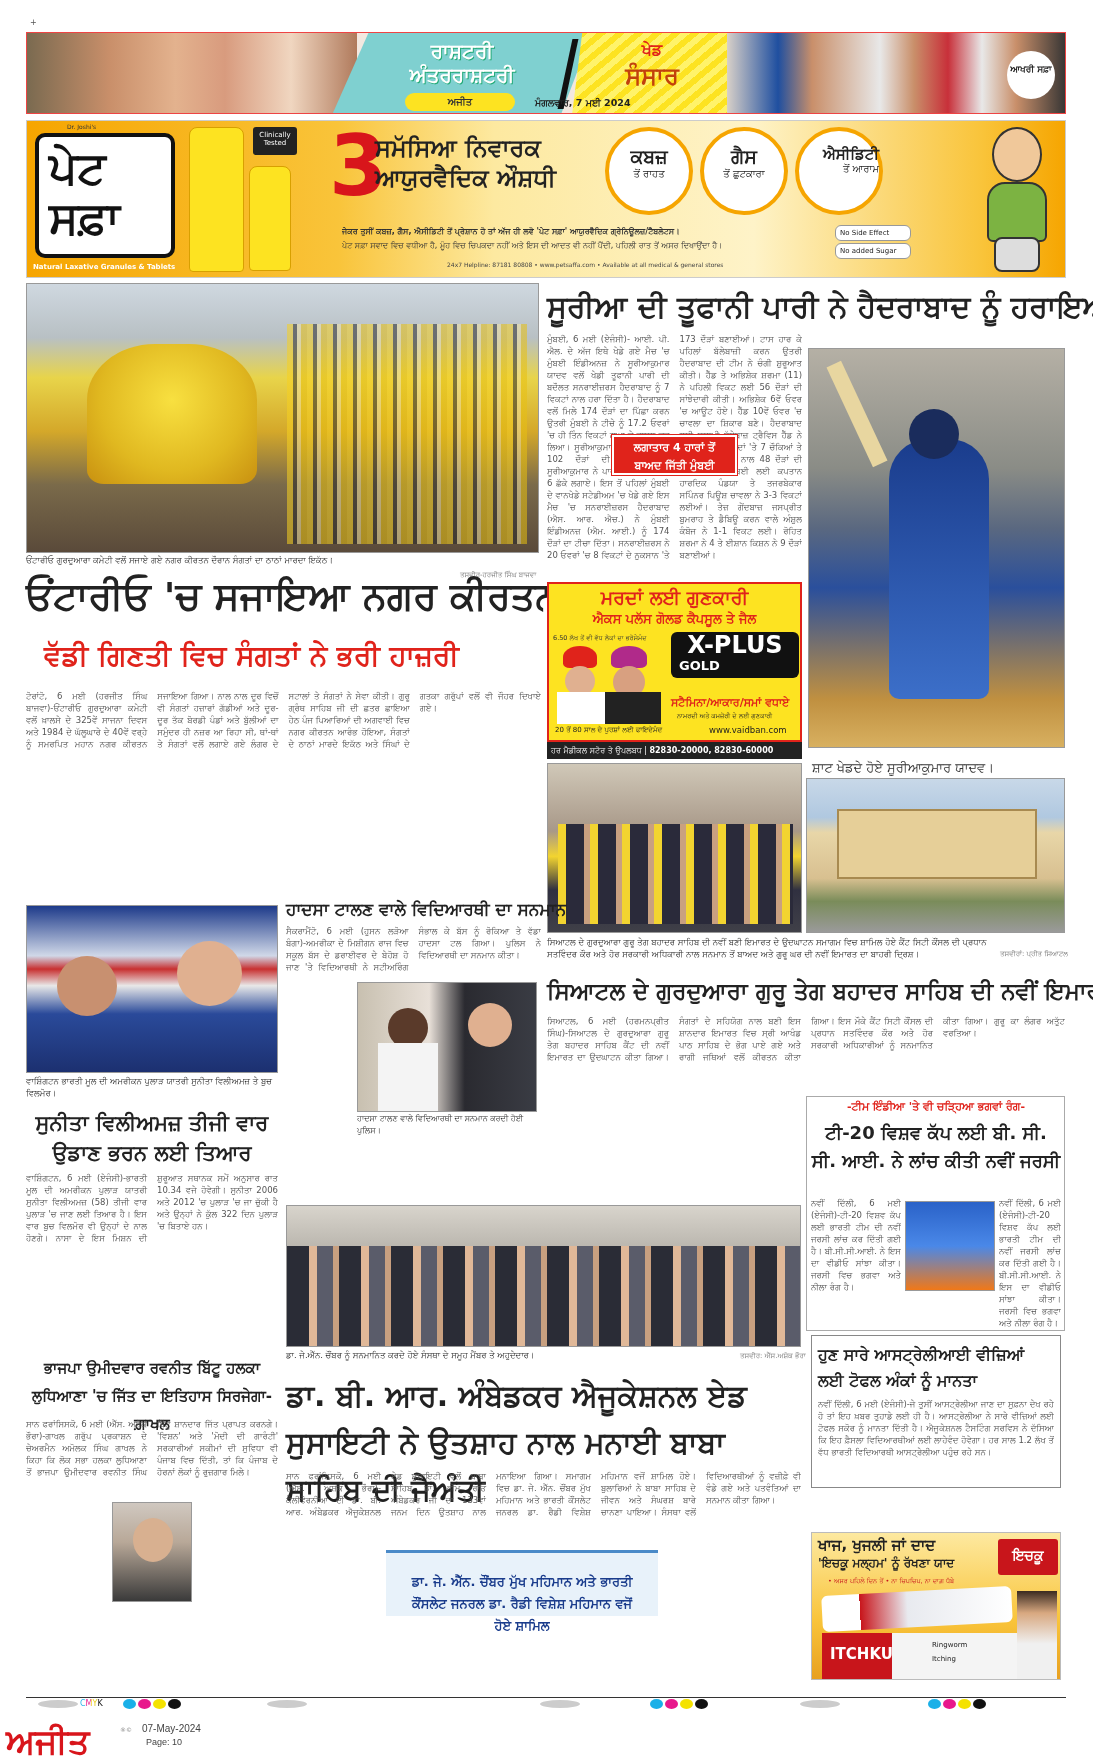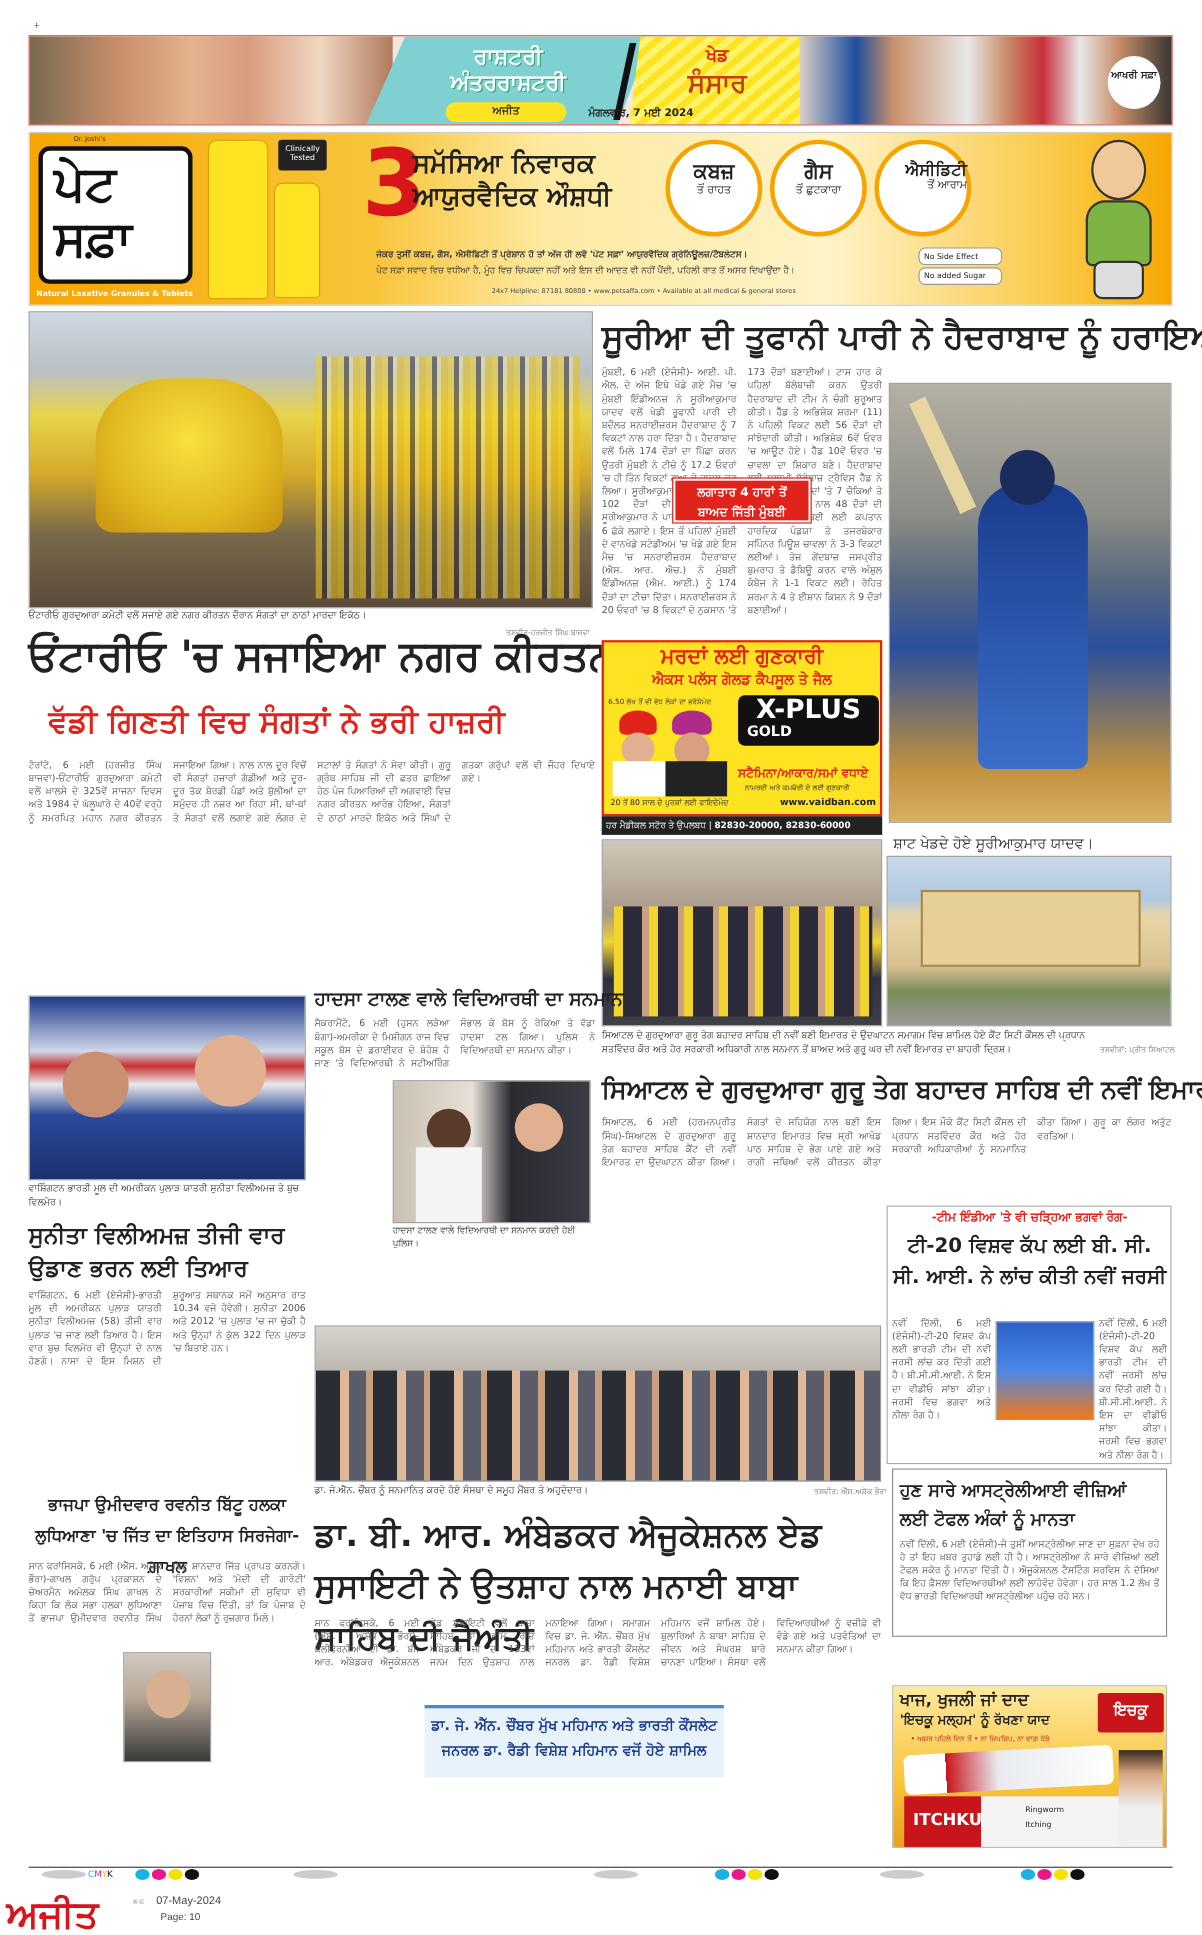--- a/index.html
+++ b/index.html
@@ -113,21 +113,21 @@
     <div style="position:absolute;left:10px;top:0;width:34px;height:22px;background:#e0231b;border-radius:50% 50% 20% 20%"></div>
     <div style="position:absolute;left:58px;top:0;width:36px;height:22px;background:#b02a8a;border-radius:50% 50% 20% 20%"></div>
     <div style="position:absolute;left:12px;top:20px;width:30px;height:30px;background:#e0b090;border-radius:50%"></div>
     <div style="position:absolute;left:60px;top:20px;width:32px;height:32px;background:#d8a080;border-radius:50%"></div>
     <div style="position:absolute;left:4px;top:46px;width:48px;height:32px;background:#fff"></div>
     <div style="position:absolute;left:52px;top:46px;width:56px;height:32px;background:#222"></div>
   </div>
   <div class="abs" style="left:122px;top:112px;font-size:11px;font-weight:bold;color:#e0231b;white-space:nowrap">ਸਟੈਮਿਨਾ/ਆਕਾਰ/ਸਮਾਂ ਵਧਾਏ</div>
   <div class="abs" style="left:128px;top:128px;font-size:6.5px;color:#222;white-space:nowrap">ਨਾਮਰਦੀ ਅਤੇ ਕਮਜ਼ੋਰੀ ਦੇ ਲਈ ਗੁਣਕਾਰੀ</div>
   <div class="abs" style="left:6px;top:142px;font-size:7px;color:#222;white-space:nowrap">20 ਤੋਂ 80 ਸਾਲ ਦੇ ਪੁਰਸ਼ਾਂ ਲਈ ਫਾਇਦੇਮੰਦ</div>
-  <div class="abs" style="left:160px;top:141px;font-size:8.5px;font-weight:bold;color:#222">www.vaidban.com</div>
+  <div class="abs" style="left:160px;top:141px;font-size:8.5px;font-weight:normal;color:#222">www.vaidban.com</div>
 </div>
 <div class="abs" style="left:547px;top:742px;width:255px;height:17px;background:#222;color:#fff;font-size:8px;line-height:17px;padding-left:4px;white-space:nowrap">
   <span>ਹਰ ਮੈਡੀਕਲ ਸਟੋਰ ਤੇ ਉਪਲਬਧ</span> | <span style="font-weight:bold">82830-20000, 82830-60000</span>
 </div>
 
 <div class="img" style="left:547px;top:763px;width:255px;height:170px;background:linear-gradient(180deg,#d0c8b8 0,#a89888 40%,#f2d430 55%,#303040 75%,#404048 100%)">
   <div style="position:absolute;left:10px;top:60px;width:235px;height:100px;background:repeating-linear-gradient(90deg,#f2d430 0 8px,#2a2a3a 8px 26px,#c9a080 26px 32px)"></div>
 </div>
 <div class="img" style="left:806px;top:778px;width:259px;height:155px;background:linear-gradient(180deg,#c8d8e8 0,#b0c8e0 25%,#e8d6a8 35%,#d8c090 65%,#7a8c5a 80%,#9a9a9a 100%)">
   <div style="position:absolute;left:30px;top:30px;width:200px;height:70px;background:#e6cf98;border:2px solid #a88a50"></div>
@@ -135,21 +135,21 @@
 <div class="abs cap" style="left:547px;top:936px;width:460px;font-size:8.5px;line-height:12px">ਸਿਆਟਲ ਦੇ ਗੁਰਦੁਆਰਾ ਗੁਰੂ ਤੇਗ ਬਹਾਦਰ ਸਾਹਿਬ ਦੀ ਨਵੀਂ ਬਣੀ ਇਮਾਰਤ ਦੇ ਉਦਘਾਟਨ ਸਮਾਗਮ ਵਿਚ ਸ਼ਾਮਿਲ ਹੋਏ ਕੈਂਟ ਸਿਟੀ ਕੌਂਸਲ ਦੀ ਪ੍ਰਧਾਨ ਸਤਵਿੰਦਰ ਕੌਰ ਅਤੇ ਹੋਰ ਸਰਕਾਰੀ ਅਧਿਕਾਰੀ ਨਾਲ ਸਨਮਾਨ ਤੋਂ ਬਾਅਦ ਅਤੇ ਗੁਰੂ ਘਰ ਦੀ ਨਵੀਂ ਇਮਾਰਤ ਦਾ ਬਾਹਰੀ ਦ੍ਰਿਸ਼।</div>
 <div class="abs credit" style="left:1000px;top:950px">ਤਸਵੀਰਾਂ: ਪ੍ਰੀਤ ਸਿਆਟਲ</div>
 <div class="abs hl" style="left:547px;top:978px;width:518px;font-size:23px;white-space:nowrap">ਸਿਆਟਲ ਦੇ ਗੁਰਦੁਆਰਾ ਗੁਰੂ ਤੇਗ ਬਹਾਦਰ ਸਾਹਿਬ ਦੀ ਨਵੀਂ ਇਮਾਰਤ ਦਾ ਉਦਘਾਟਨ</div>
 <div class="abs body-text" style="left:547px;top:1015px;width:518px;height:75px;columns:4">ਸਿਆਟਲ, 6 ਮਈ (ਹਰਮਨਪ੍ਰੀਤ ਸਿੰਘ)-ਸਿਆਟਲ ਦੇ ਗੁਰਦੁਆਰਾ ਗੁਰੂ ਤੇਗ ਬਹਾਦਰ ਸਾਹਿਬ ਕੈਂਟ ਦੀ ਨਵੀਂ ਇਮਾਰਤ ਦਾ ਉਦਘਾਟਨ ਕੀਤਾ ਗਿਆ। ਸੰਗਤਾਂ ਦੇ ਸਹਿਯੋਗ ਨਾਲ ਬਣੀ ਇਸ ਸ਼ਾਨਦਾਰ ਇਮਾਰਤ ਵਿਚ ਸ੍ਰੀ ਆਖੰਡ ਪਾਠ ਸਾਹਿਬ ਦੇ ਭੋਗ ਪਾਏ ਗਏ ਅਤੇ ਰਾਗੀ ਜਥਿਆਂ ਵਲੋਂ ਕੀਰਤਨ ਕੀਤਾ ਗਿਆ। ਇਸ ਮੌਕੇ ਕੈਂਟ ਸਿਟੀ ਕੌਂਸਲ ਦੀ ਪ੍ਰਧਾਨ ਸਤਵਿੰਦਰ ਕੌਰ ਅਤੇ ਹੋਰ ਸਰਕਾਰੀ ਅਧਿਕਾਰੀਆਂ ਨੂੰ ਸਨਮਾਨਿਤ ਕੀਤਾ ਗਿਆ। ਗੁਰੂ ਕਾ ਲੰਗਰ ਅਤੁੱਟ ਵਰਤਿਆ।</div>
 
 <div class="img" style="left:26px;top:905px;width:252px;height:168px;background:linear-gradient(180deg,#1d3a8a 0,#d0d8e8 30%,#c83030 38%,#e8e8e8 48%,#2a4a9a 65%,#1c3070 100%)">
   <div style="position:absolute;left:30px;top:50px;width:60px;height:60px;border-radius:50%;background:#c89070"></div>
   <div style="position:absolute;left:150px;top:35px;width:65px;height:65px;border-radius:50%;background:#e0b090"></div>
 </div>
 <div class="abs cap" style="left:26px;top:1075px;width:252px;font-size:8.5px;line-height:12px">ਵਾਸ਼ਿੰਗਟਨ ਭਾਰਤੀ ਮੂਲ ਦੀ ਅਮਰੀਕਨ ਪੁਲਾੜ ਯਾਤਰੀ ਸੁਨੀਤਾ ਵਿਲੀਅਮਜ਼ ਤੇ ਬੁਚ ਵਿਲਮੋਰ।</div>
-<div class="abs hl" style="left:26px;top:1108px;width:252px;font-size:21px;text-align:left;line-height:30px">ਸੁਨੀਤਾ ਵਿਲੀਅਮਜ਼ ਤੀਜੀ ਵਾਰ ਉਡਾਣ ਭਰਨ ਲਈ ਤਿਆਰ</div>
+<div class="abs hl" style="left:26px;top:1108px;width:252px;font-size:21px;text-align:center;line-height:30px">ਸੁਨੀਤਾ ਵਿਲੀਅਮਜ਼ ਤੀਜੀ ਵਾਰ ਉਡਾਣ ਭਰਨ ਲਈ ਤਿਆਰ</div>
 <div class="abs body-text" style="left:26px;top:1172px;width:252px;height:170px;columns:2">ਵਾਸ਼ਿੰਗਟਨ, 6 ਮਈ (ਏਜੰਸੀ)-ਭਾਰਤੀ ਮੂਲ ਦੀ ਅਮਰੀਕਨ ਪੁਲਾੜ ਯਾਤਰੀ ਸੁਨੀਤਾ ਵਿਲੀਅਮਜ਼ (58) ਤੀਜੀ ਵਾਰ ਪੁਲਾੜ 'ਚ ਜਾਣ ਲਈ ਤਿਆਰ ਹੈ। ਇਸ ਵਾਰ ਬੁਚ ਵਿਲਮੋਰ ਵੀ ਉਨ੍ਹਾਂ ਦੇ ਨਾਲ ਹੋਣਗੇ। ਨਾਸਾ ਦੇ ਇਸ ਮਿਸ਼ਨ ਦੀ ਸ਼ੁਰੂਆਤ ਸਥਾਨਕ ਸਮੇਂ ਅਨੁਸਾਰ ਰਾਤ 10.34 ਵਜੇ ਹੋਵੇਗੀ। ਸੁਨੀਤਾ 2006 ਅਤੇ 2012 'ਚ ਪੁਲਾੜ 'ਚ ਜਾ ਚੁੱਕੀ ਹੈ ਅਤੇ ਉਨ੍ਹਾਂ ਨੇ ਕੁੱਲ 322 ਦਿਨ ਪੁਲਾੜ 'ਚ ਬਿਤਾਏ ਹਨ।</div>
 
 <div class="abs hl" style="left:286px;top:900px;width:255px;font-size:17px;white-space:nowrap">ਹਾਦਸਾ ਟਾਲਣ ਵਾਲੇ ਵਿਦਿਆਰਥੀ ਦਾ ਸਨਮਾਨ</div>
 <div class="abs body-text" style="left:286px;top:925px;width:255px;height:195px;columns:2">ਸੈਕਰਾਮੈਂਟੋ, 6 ਮਈ (ਹੁਸਨ ਲੜੋਆ ਬੰਗਾ)-ਅਮਰੀਕਾ ਦੇ ਮਿਸ਼ੀਗਨ ਰਾਜ ਵਿਚ ਸਕੂਲ ਬੱਸ ਦੇ ਡਰਾਈਵਰ ਦੇ ਬੇਹੋਸ਼ ਹੋ ਜਾਣ 'ਤੇ ਵਿਦਿਆਰਥੀ ਨੇ ਸਟੀਅਰਿੰਗ ਸੰਭਾਲ ਕੇ ਬੱਸ ਨੂੰ ਰੋਕਿਆ ਤੇ ਵੱਡਾ ਹਾਦਸਾ ਟਲ ਗਿਆ। ਪੁਲਿਸ ਨੇ ਵਿਦਿਆਰਥੀ ਦਾ ਸਨਮਾਨ ਕੀਤਾ।</div>
 <div class="img" style="left:357px;top:982px;width:180px;height:130px;background:linear-gradient(90deg,#c8c0b0 0,#e8e0d8 40%,#2a2a30 60%,#3a3c44 100%)">
   <div style="position:absolute;left:30px;top:25px;width:40px;height:40px;border-radius:50%;background:#5a3a2a"></div>
   <div style="position:absolute;left:20px;top:60px;width:60px;height:70px;background:#f4f4f4"></div>
   <div style="position:absolute;left:110px;top:20px;width:44px;height:44px;border-radius:50%;background:#e0b090"></div>
 </div>
 <div class="abs cap" style="left:357px;top:1113px;width:180px;font-size:8px;line-height:12px;color:#333">ਹਾਦਸਾ ਟਾਲਣ ਵਾਲੇ ਵਿਦਿਆਰਥੀ ਦਾ ਸਨਮਾਨ ਕਰਦੀ ਹੋਈ ਪੁਲਿਸ।</div>
@@ -162,21 +162,21 @@
   <div class="abs body-text" style="left:192px;top:100px;width:62px;height:130px">ਨਵੀਂ ਦਿੱਲੀ, 6 ਮਈ (ਏਜੰਸੀ)-ਟੀ-20 ਵਿਸ਼ਵ ਕੱਪ ਲਈ ਭਾਰਤੀ ਟੀਮ ਦੀ ਨਵੀਂ ਜਰਸੀ ਲਾਂਚ ਕਰ ਦਿੱਤੀ ਗਈ ਹੈ। ਬੀ.ਸੀ.ਸੀ.ਆਈ. ਨੇ ਇਸ ਦਾ ਵੀਡੀਓ ਸਾਂਝਾ ਕੀਤਾ। ਜਰਸੀ ਵਿਚ ਭਗਵਾ ਅਤੇ ਨੀਲਾ ਰੰਗ ਹੈ।</div>
 </div>
 
 <div class="img" style="left:286px;top:1205px;width:515px;height:142px;background:linear-gradient(180deg,#d8d4cc 0,#b0aca4 40%,#2a2c36 60%,#4a4c56 100%)">
   <div style="position:absolute;left:0;top:40px;width:515px;height:100px;background:repeating-linear-gradient(90deg,#2a2c36 0 22px,#e0b898 22px 30px,#5a5c6a 30px 46px,#c8a080 46px 52px)"></div>
 </div>
 <div class="abs cap" style="left:286px;top:1350px;width:400px;font-size:8.5px">ਡਾ. ਜੇ.ਐੱਨ. ਚੌਂਬਰ ਨੂੰ ਸਨਮਾਨਿਤ ਕਰਦੇ ਹੋਏ ਸੰਸਥਾ ਦੇ ਸਮੂਹ ਮੈਂਬਰ ਤੇ ਅਹੁਦੇਦਾਰ।</div>
 <div class="abs credit" style="left:740px;top:1352px">ਤਸਵੀਰ: ਐੱਸ.ਅਸ਼ੋਕ ਭੌਰਾ</div>
 <div class="abs hl" style="left:286px;top:1372px;width:520px;font-size:30px;line-height:47px">ਡਾ. ਬੀ. ਆਰ. ਅੰਬੇਡਕਰ ਐਜੂਕੇਸ਼ਨਲ ਏਡ ਸੁਸਾਇਟੀ ਨੇ ਉਤਸ਼ਾਹ ਨਾਲ ਮਨਾਈ ਬਾਬਾ ਸਾਹਿਬ ਦੀ ਜੈਅੰਤੀ</div>
 <div class="abs body-text" style="left:286px;top:1470px;width:515px;height:208px;columns:5">ਸਾਨ ਫਰਾਂਸਿਸਕੋ, 6 ਮਈ (ਐੱਸ. ਅਸ਼ੋਕ ਭੌਰਾ)-ਕੈਲੀਫੋਰਨੀਆ ਦੀ ਡਾ. ਬੀ. ਆਰ. ਅੰਬੇਡਕਰ ਐਜੂਕੇਸ਼ਨਲ ਏਡ ਸੁਸਾਇਟੀ ਵਲੋਂ ਬਾਬਾ ਸਾਹਿਬ ਡਾ. ਭੀਮ ਰਾਓ ਅੰਬੇਡਕਰ ਜੀ ਦਾ 133ਵਾਂ ਜਨਮ ਦਿਨ ਉਤਸ਼ਾਹ ਨਾਲ ਮਨਾਇਆ ਗਿਆ। ਸਮਾਗਮ ਵਿਚ ਡਾ. ਜੇ. ਐੱਨ. ਚੌਂਬਰ ਮੁੱਖ ਮਹਿਮਾਨ ਅਤੇ ਭਾਰਤੀ ਕੌਂਸਲੇਟ ਜਨਰਲ ਡਾ. ਰੈਡੀ ਵਿਸ਼ੇਸ਼ ਮਹਿਮਾਨ ਵਜੋਂ ਸ਼ਾਮਿਲ ਹੋਏ। ਬੁਲਾਰਿਆਂ ਨੇ ਬਾਬਾ ਸਾਹਿਬ ਦੇ ਜੀਵਨ ਅਤੇ ਸੰਘਰਸ਼ ਬਾਰੇ ਚਾਨਣਾ ਪਾਇਆ। ਸੰਸਥਾ ਵਲੋਂ ਵਿਦਿਆਰਥੀਆਂ ਨੂੰ ਵਜ਼ੀਫ਼ੇ ਵੀ ਵੰਡੇ ਗਏ ਅਤੇ ਪਤਵੰਤਿਆਂ ਦਾ ਸਨਮਾਨ ਕੀਤਾ ਗਿਆ।</div>
-<div class="abs" style="left:386px;top:1550px;width:272px;height:66px;background:#e8f2fa;border-top:3px solid #4a8ac8;padding:6px">
+<div class="abs" style="left:386px;top:1550px;width:272px;height:66px;background:#e8f2fa;border-top:3px solid #4a8ac8;padding:18px">
   <div class="hl" style="font-size:13px;color:#1a3c8c;text-align:center;line-height:22px">ਡਾ. ਜੇ. ਐੱਨ. ਚੌਂਬਰ ਮੁੱਖ ਮਹਿਮਾਨ ਅਤੇ ਭਾਰਤੀ ਕੌਂਸਲੇਟ ਜਨਰਲ ਡਾ. ਰੈਡੀ ਵਿਸ਼ੇਸ਼ ਮਹਿਮਾਨ ਵਜੋਂ ਹੋਏ ਸ਼ਾਮਿਲ</div>
 </div>
 
 <div class="abs hl" style="left:26px;top:1354px;width:252px;font-size:15px;text-align:center;line-height:28px">ਭਾਜਪਾ ਉਮੀਦਵਾਰ ਰਵਨੀਤ ਬਿੱਟੂ ਹਲਕਾ ਲੁਧਿਆਣਾ 'ਚ ਜਿੱਤ ਦਾ ਇਤਿਹਾਸ ਸਿਰਜੇਗਾ-ਗ਼ਾਖਲ</div>
 <div class="abs body-text" style="left:26px;top:1418px;width:252px;height:260px;columns:2">ਸਾਨ ਫਰਾਂਸਿਸਕੋ, 6 ਮਈ (ਐੱਸ. ਅਸ਼ੋਕ ਭੌਰਾ)-ਗਾਖਲ ਗਰੁੱਪ ਪ੍ਰਕਾਸ਼ਨ ਦੇ ਚੇਅਰਮੈਨ ਅਮੋਲਕ ਸਿੰਘ ਗਾਖਲ ਨੇ ਕਿਹਾ ਕਿ ਲੋਕ ਸਭਾ ਹਲਕਾ ਲੁਧਿਆਣਾ ਤੋਂ ਭਾਜਪਾ ਉਮੀਦਵਾਰ ਰਵਨੀਤ ਸਿੰਘ ਬਿੱਟੂ ਸ਼ਾਨਦਾਰ ਜਿੱਤ ਪ੍ਰਾਪਤ ਕਰਨਗੇ। 'ਵਿਸ਼ਨ' ਅਤੇ 'ਮੋਦੀ ਦੀ ਗਾਰੰਟੀ' ਸਰਕਾਰੀਆਂ ਸਕੀਮਾਂ ਦੀ ਸੁਵਿਧਾ ਵੀ ਪੰਜਾਬ ਵਿਚ ਦਿੱਤੀ, ਤਾਂ ਕਿ ਪੰਜਾਬ ਦੇ ਹੋਰਨਾਂ ਲੋਕਾਂ ਨੂੰ ਰੁਜ਼ਗਾਰ ਮਿਲੇ।</div>
 <div class="img" style="left:112px;top:1502px;width:80px;height:100px;background:linear-gradient(180deg,#d0c8c0 0,#b8a898 40%,#3a3a3a 100%)">
   <div style="position:absolute;left:20px;top:15px;width:40px;height:44px;border-radius:50%;background:#d8b090"></div>
 </div>
 
 <div class="abs" style="left:811px;top:1335px;width:250px;height:153px;border:1px solid #888;padding:6px">

